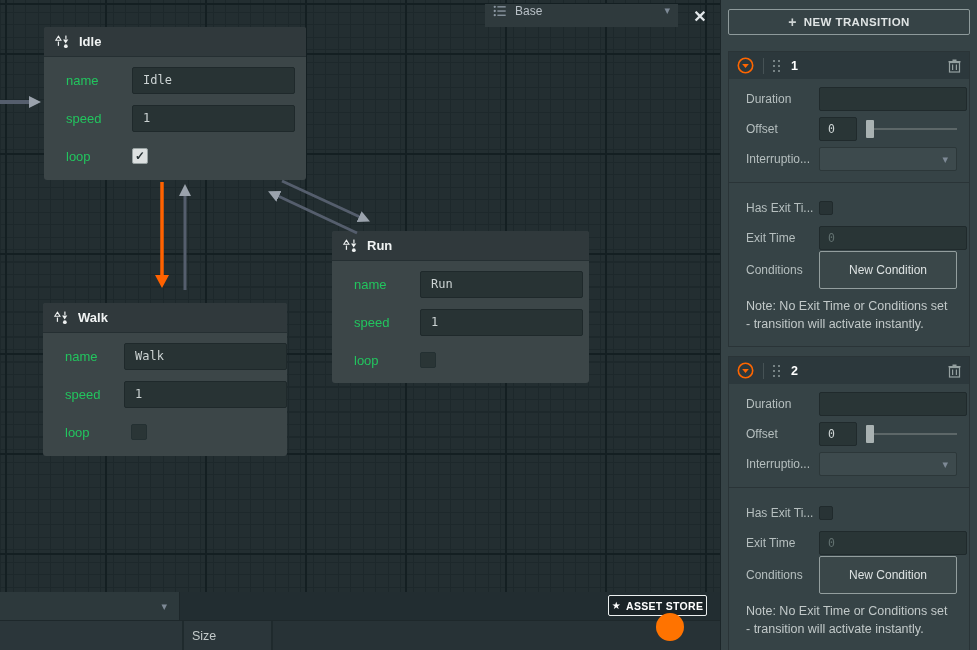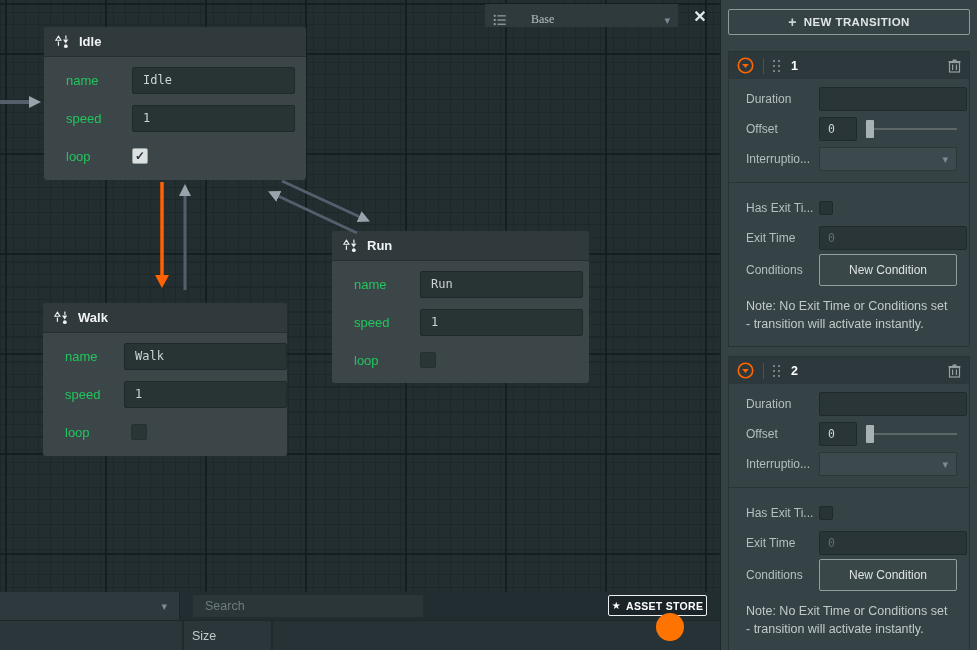--- a/index.html
+++ b/index.html
@@ -40,21 +40,21 @@
   .cb { width:16px; height:16px; background:#2a3536; border:1px solid #243032; border-radius:2px;
     display:inline-flex; align-items:center; justify-content:center; }
   .cb span { display:none; }
   .cb.checked { background:#dde1e1; border-color:#98a2a2; }
   .cb.checked span { display:inline; color:#273235; font-weight:bold; font-size:12px; line-height:1; }
 
   
   .layer-select {
     position:absolute; left:485px; top:4px; width:193px; height:23px; z-index:4;
     background:#2f3a3d; border:1px solid #27313        4; border-color:#27        3134;
-    display:flex; align-items:flex-end; gap:24px; padding:0 8px; cursor:pointer;font-family:Liberation Serif, serif;
+    display:flex; align-items:flex-start; gap:8px; padding:0 8px; cursor:pointer;
   }
   .layer-select .val { flex:1; color:#b8c0c6; font-size:12px; }
   .chev { color:#7e8a96; font-size:11px; }
   .close-x {
     position:absolute; left:688px; top:4px; width:24px; height:24px; z-index:4;
     display:flex; align-items:center; justify-content:center;
     color:#e2e7ea; font-weight:bold; font-size:16px; cursor:pointer;
   }
 
   
@@ -108,21 +108,21 @@
     color:#ccd3d3; font-family:"DejaVu Sans Mono",monospace; font-size:11.5px; padding:0 8px; outline:none; }
   .pinput.dim { color:#61706f; }
   .pinput.small { width:38px; }
   .slider { display:flex; align-items:center; width:95px; margin-left:9px; }
   .slider .handle { width:8px; height:18px; background:#a9b2b2; border-radius:1px; flex:none; cursor:pointer; }
   .slider .track { flex:1; height:2px; background:#5d6768; }
   .pselect { width:148px; height:24px; background:#3d4a4d; border:1px solid #2c3739; border-radius:2px;
     display:flex; align-items:center; justify-content:flex-end; padding-right:8px; cursor:pointer; }
   .pdivider { border-top:1px solid #2a3437; margin:8px 0 10px 0; }
   .pcb { width:14px; height:14px; background:#28333        5; background-color:#283335; border:1px solid #202a2c; border-radius:2px; }
-  .cond-btn { width:148px; height:32px; background:#3a4749; border:1px solid #939e9e; border-radius:2px;
+  .cond-btn { width:148px; height:38px; background:#3a4749; border:1px solid #939e9e; border-radius:2px;
     display:flex; align-items:center; justify-content:center; color:#dde2e2; font-size:12px; cursor:pointer; }
   .note { padding:10px 14px 13px 17px; color:#c2c9c9; font-size:12.5px; line-height:1.45; }
 </style>
 </head>
 <body>
 
 <div class="app">
 
   <div class="canvas">
 
@@ -243,23 +243,20 @@
       <span class="chev">▾</span>
     </div>
     <div class="close-x">
       <span>✕</span>
     </div>
 
     <div class="bottom-bar">
       <div class="assets-dropdown">
         <span class="chev">▾</span>
       </div>
-      <div class="search-box">
-        <input placeholder="Search" style="">
-      </div>
       <div class="asset-store-btn">
         <span class="star">★</span>
         <span>ASSET STORE</span>
       </div>
     </div>
     <div class="table-head">
       <div class="th c1"></div>
       <div class="th c3">
           <span>Size</span>
         </div>

